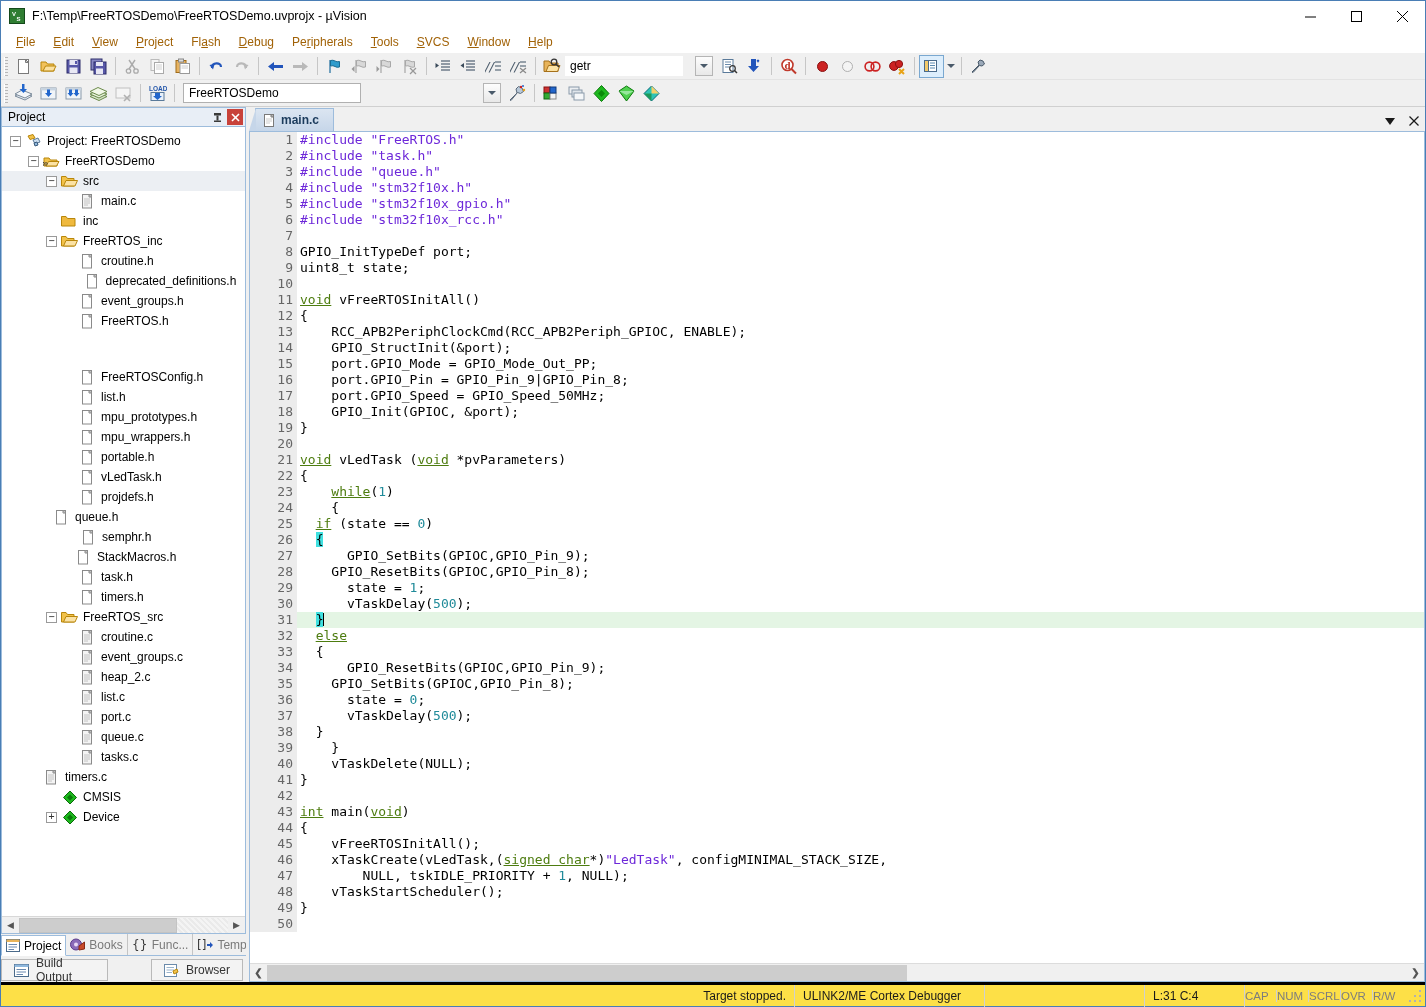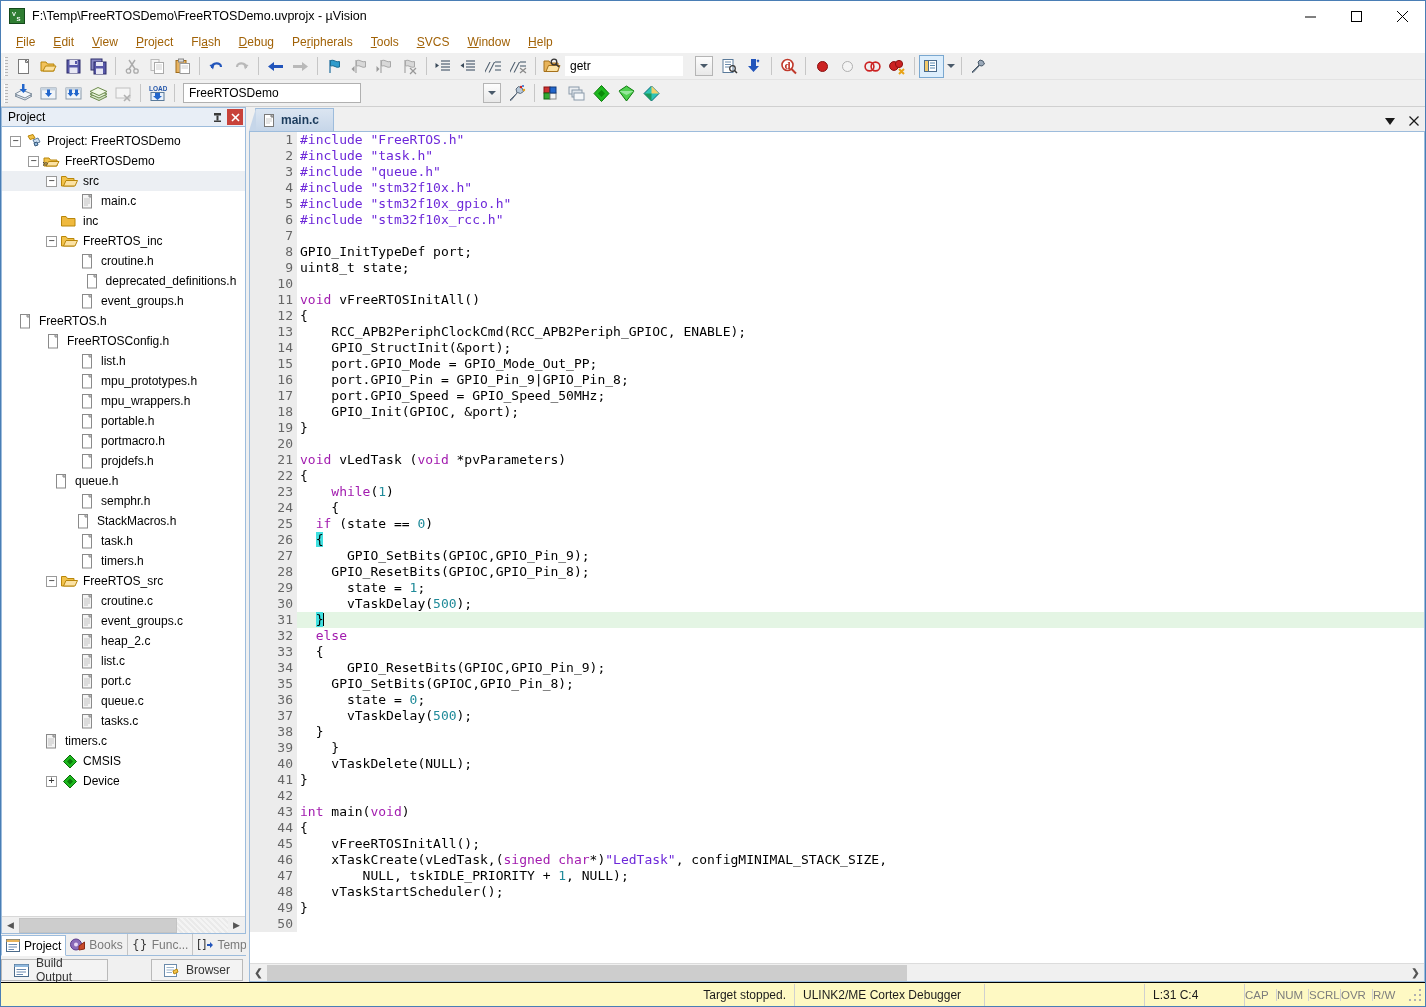--- a/index.html
+++ b/index.html
@@ -333,21 +333,21 @@
     flex: 0 0 47px;
     text-align: right;
     padding-right: 4px;
     color: #666666;
     background: #ececec;
     font-family: "DejaVu Sans Mono", monospace;
     font-size: 13px;
   }
   .cl.cur .ln { background: #ececec; }
   .ctext { padding-left: 3px; color: #000; }
-  .k-blue { color: #a21caf; }
+  .k-blue { color: #4d7c0f; text-decoration: underline; }
   .k-purple { color: #6d28d9; }
   .k-teal { color: #1f8a99; }
   .brace-hl { background: #40e0e0; }
   .caret {
     display:inline-block; width:1px; height:13px; background:#000;
     vertical-align:-2px;
   }
 
   .code-hscroll {
     height: 18px; flex: 0 0 18px;
@@ -358,22 +358,22 @@
   .chs-arrow {
     width: 17px; height: 16px; display:flex;align-items:center;justify-content:center;
     color:#555; font-size:10px; font-weight:bold;
   }
   .chs-track { flex:1; height:16px; background:#f0f0f0; position:relative; }
   .chs-thumb { position:absolute; left:0; top:0; height:16px; background:#cdcdcd; }
 
   
   .statusbar {
     height: 24px; flex: 0 0 24px;
-    background: #fef9c3;
-    border-top: 1px solid #000000;
+    background: #fde047;
+    border-top: 3px solid #000000;
     display: flex; align-items: center;
     font-size: 12px; color: #1a1a1a;
   }
   .sb-cell {
     height: 22px;
     display: flex; align-items: center;
     padding: 0 8px;
     border-right: 1px solid #d0d0d0;
     white-space: nowrap;
   }
@@ -935,31 +935,31 @@
             <div class="tnode" style="padding-left: 62px;">
               <span class="expander none"></span>
               <span class="ticon">
                 <svg width="13" height="15" viewBox="0 0 13 15">
                   <rect x="1.5" y="0.5" width="9" height="13.5" fill="#ffffff" stroke="#8a8a8a"></rect>
                   <path d="M8 0.5 L10.5 3 L8 3 Z" fill="#e2e2e2" stroke="#8a8a8a"></path>
                 </svg>
               </span>
               <span class="tlabel">event_groups.h</span>
             </div>
-            <div class="tnode" style="">
+            <div class="tnode" style="padding-left: 62px;">
               <span class="expander none"></span>
               <span class="ticon">
                 <svg width="13" height="15" viewBox="0 0 13 15">
                   <rect x="1.5" y="0.5" width="9" height="13.5" fill="#ffffff" stroke="#8a8a8a"></rect>
                   <path d="M8 0.5 L10.5 3 L8 3 Z" fill="#e2e2e2" stroke="#8a8a8a"></path>
                 </svg>
               </span>
               <span class="tlabel">FreeRTOS.h</span>
             </div>
-            <div class="tnode" style="padding-left: 28px;">
+            <div class="tnode" style="padding-left: 62px; margin-top: 36px;">
               <span class="expander none"></span>
               <span class="ticon">
                 <svg width="13" height="15" viewBox="0 0 13 15">
                   <rect x="1.5" y="0.5" width="9" height="13.5" fill="#ffffff" stroke="#8a8a8a"></rect>
                   <path d="M8 0.5 L10.5 3 L8 3 Z" fill="#e2e2e2" stroke="#8a8a8a"></path>
                 </svg>
               </span>
               <span class="tlabel">FreeRTOSConfig.h</span>
             </div>
             <div class="tnode" style="padding-left: 62px;">
@@ -1003,21 +1003,21 @@
               <span class="tlabel">portable.h</span>
             </div>
             <div class="tnode" style="padding-left: 62px;">
               <span class="expander none"></span>
               <span class="ticon">
                 <svg width="13" height="15" viewBox="0 0 13 15">
                   <rect x="1.5" y="0.5" width="9" height="13.5" fill="#ffffff" stroke="#8a8a8a"></rect>
                   <path d="M8 0.5 L10.5 3 L8 3 Z" fill="#e2e2e2" stroke="#8a8a8a"></path>
                 </svg>
               </span>
-              <span class="tlabel">portmacro.h</span>
+              <span class="tlabel">vLedTask.h</span>
             </div>
             <div class="tnode" style="padding-left: 62px;">
               <span class="expander none"></span>
               <span class="ticon">
                 <svg width="13" height="15" viewBox="0 0 13 15">
                   <rect x="1.5" y="0.5" width="9" height="13.5" fill="#ffffff" stroke="#8a8a8a"></rect>
                   <path d="M8 0.5 L10.5 3 L8 3 Z" fill="#e2e2e2" stroke="#8a8a8a"></path>
                 </svg>
               </span>
               <span class="tlabel">projdefs.h</span>
@@ -1025,21 +1025,21 @@
             <div class="tnode" style="padding-left: 36px;">
               <span class="expander none"></span>
               <span class="ticon">
                 <svg width="13" height="15" viewBox="0 0 13 15">
                   <rect x="1.5" y="0.5" width="9" height="13.5" fill="#ffffff" stroke="#8a8a8a"></rect>
                   <path d="M8 0.5 L10.5 3 L8 3 Z" fill="#e2e2e2" stroke="#8a8a8a"></path>
                 </svg>
               </span>
               <span class="tlabel">queue.h</span>
             </div>
-            <div class="tnode" style="padding-left: 62px;">
+            <div class="tnode" style="padding-left: 43px; margin-left: 20px;">
               <span class="expander none"></span>
               <span class="ticon">
                 <svg width="13" height="15" viewBox="0 0 13 15">
                   <rect x="1.5" y="0.5" width="9" height="13.5" fill="#ffffff" stroke="#8a8a8a"></rect>
                   <path d="M8 0.5 L10.5 3 L8 3 Z" fill="#e2e2e2" stroke="#8a8a8a"></path>
                 </svg>
               </span>
               <span class="tlabel">semphr.h</span>
             </div>
             <div class="tnode" style="padding-left: 58px;">

